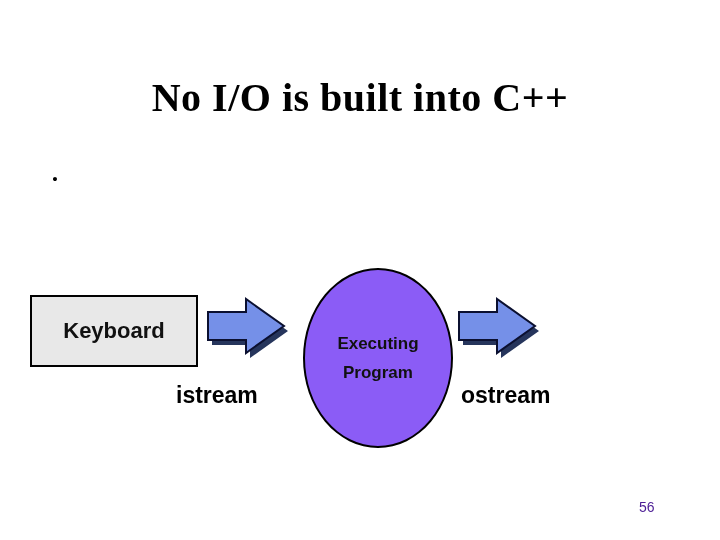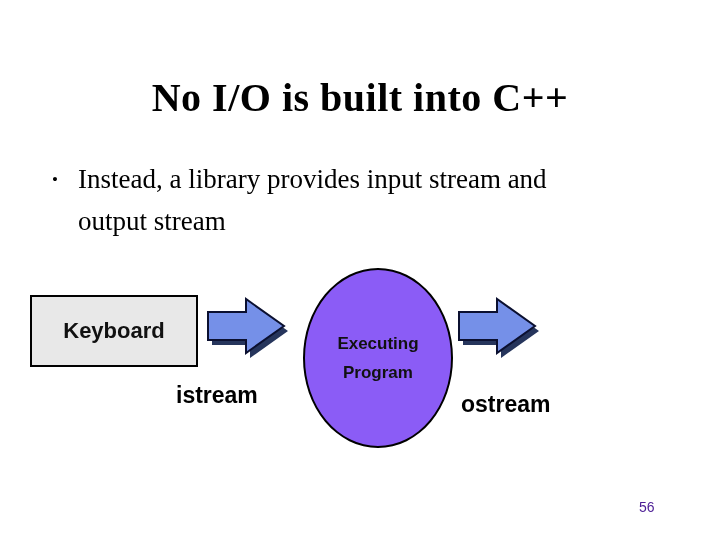--- a/index.html
+++ b/index.html
@@ -92,43 +92,39 @@
   .arrow-out { left: 457px; top: 296px; }
 
   .stream-label {
     position: absolute;
     font-weight: bold;
     font-size: 23px;
     color: #000000;
     white-space: nowrap;
   }
   .istream-label { left: 176px; top: 382px; }
-  .ostream-label { left: 461px; top: 382px; margin-top: 9px; }
+  .ostream-label { left: 461px; top: 382px; }
 
   .page-number {
     position: absolute;
     left: 639px;
     top: 499px;
     font-size: 14px;
     color: #4c1d95;
   }
 </style>
 </head>
 <body>
 
 <div class="slide">
 
   <div class="title">No I/O is built into C++</div>
 
   <div class="bullet">
     <span class="bullet-marker">•</span>
-    <span class="bullet-text">
-      <span>Instead, a library provides input stream and</span><br>
-      <span>output stream</span>
-    </span>
   </div>
 
   <div class="shape-box keyboard-box">
     <span>Keyboard</span>
   </div>
 
   <svg class="arrow arrow-in" viewBox="0 0 84 66">
     <polygon points="6,21 44,21 44,8 82,35 44,62 44,49 6,49" fill="#26355c" stroke="none"></polygon>
     <polygon points="2,16 40,16 40,3 78,30 40,57 40,44 2,44" fill="#7590e8" stroke="#0b1030" stroke-width="2"></polygon>
   </svg>

